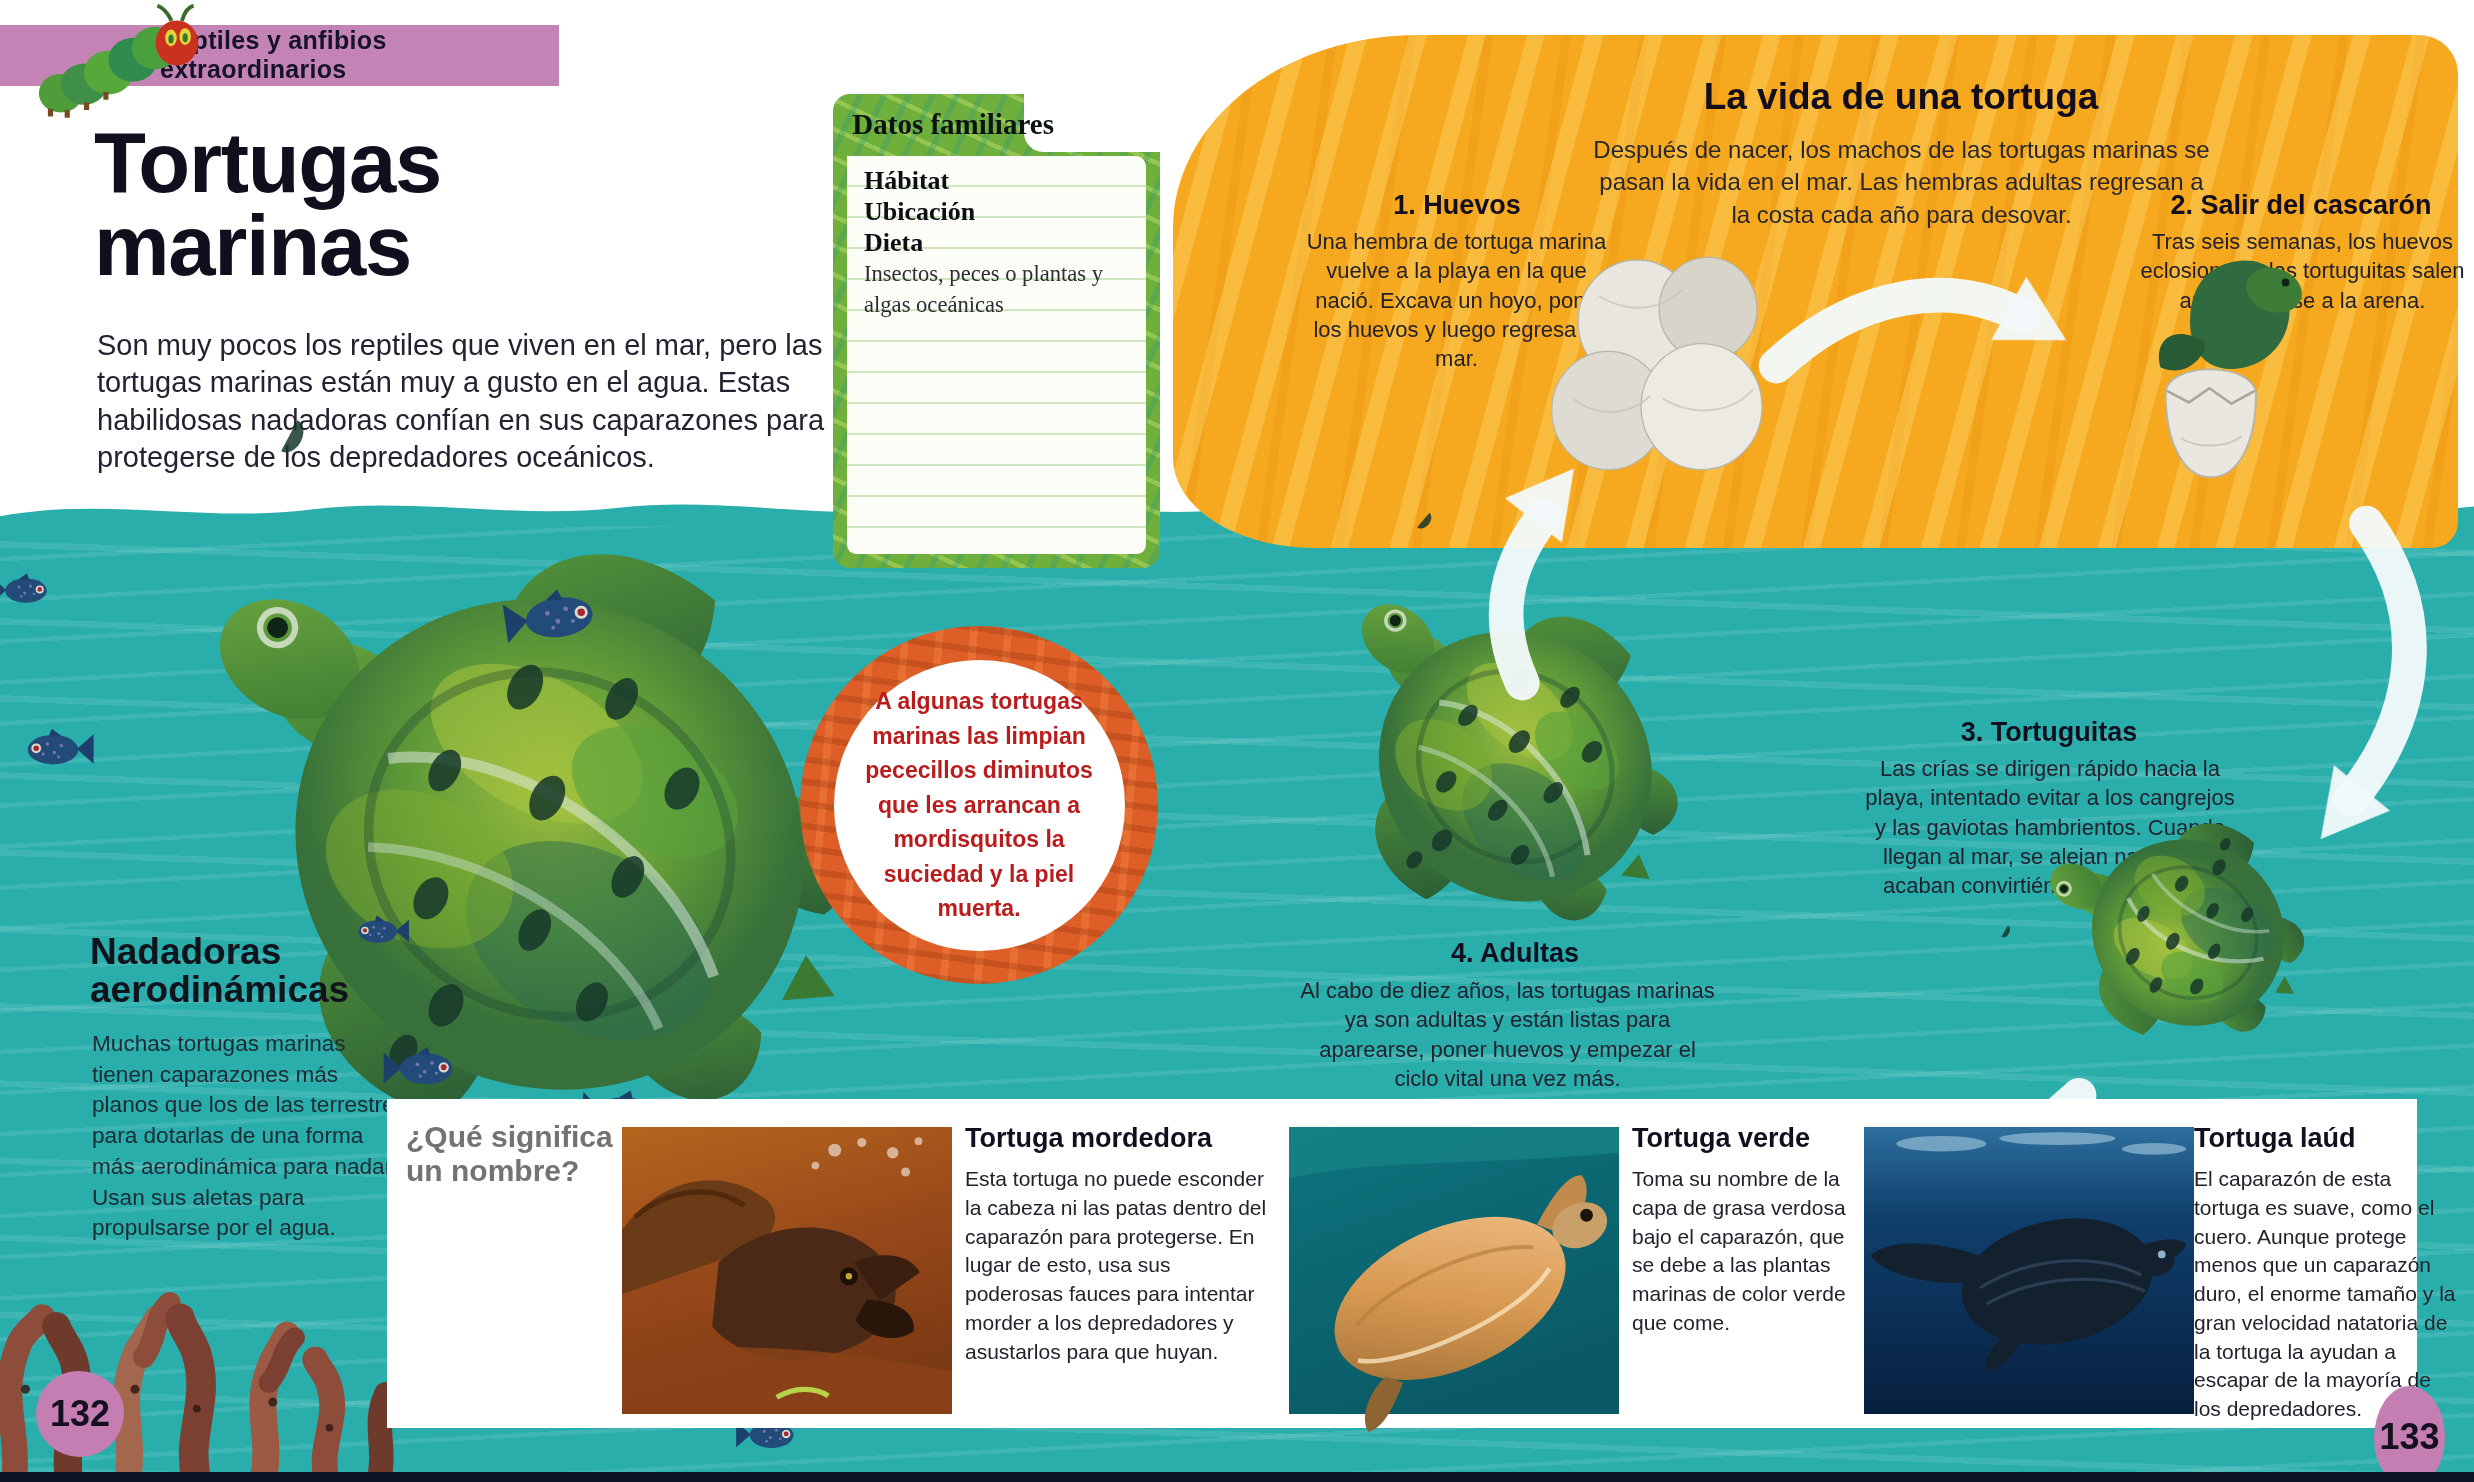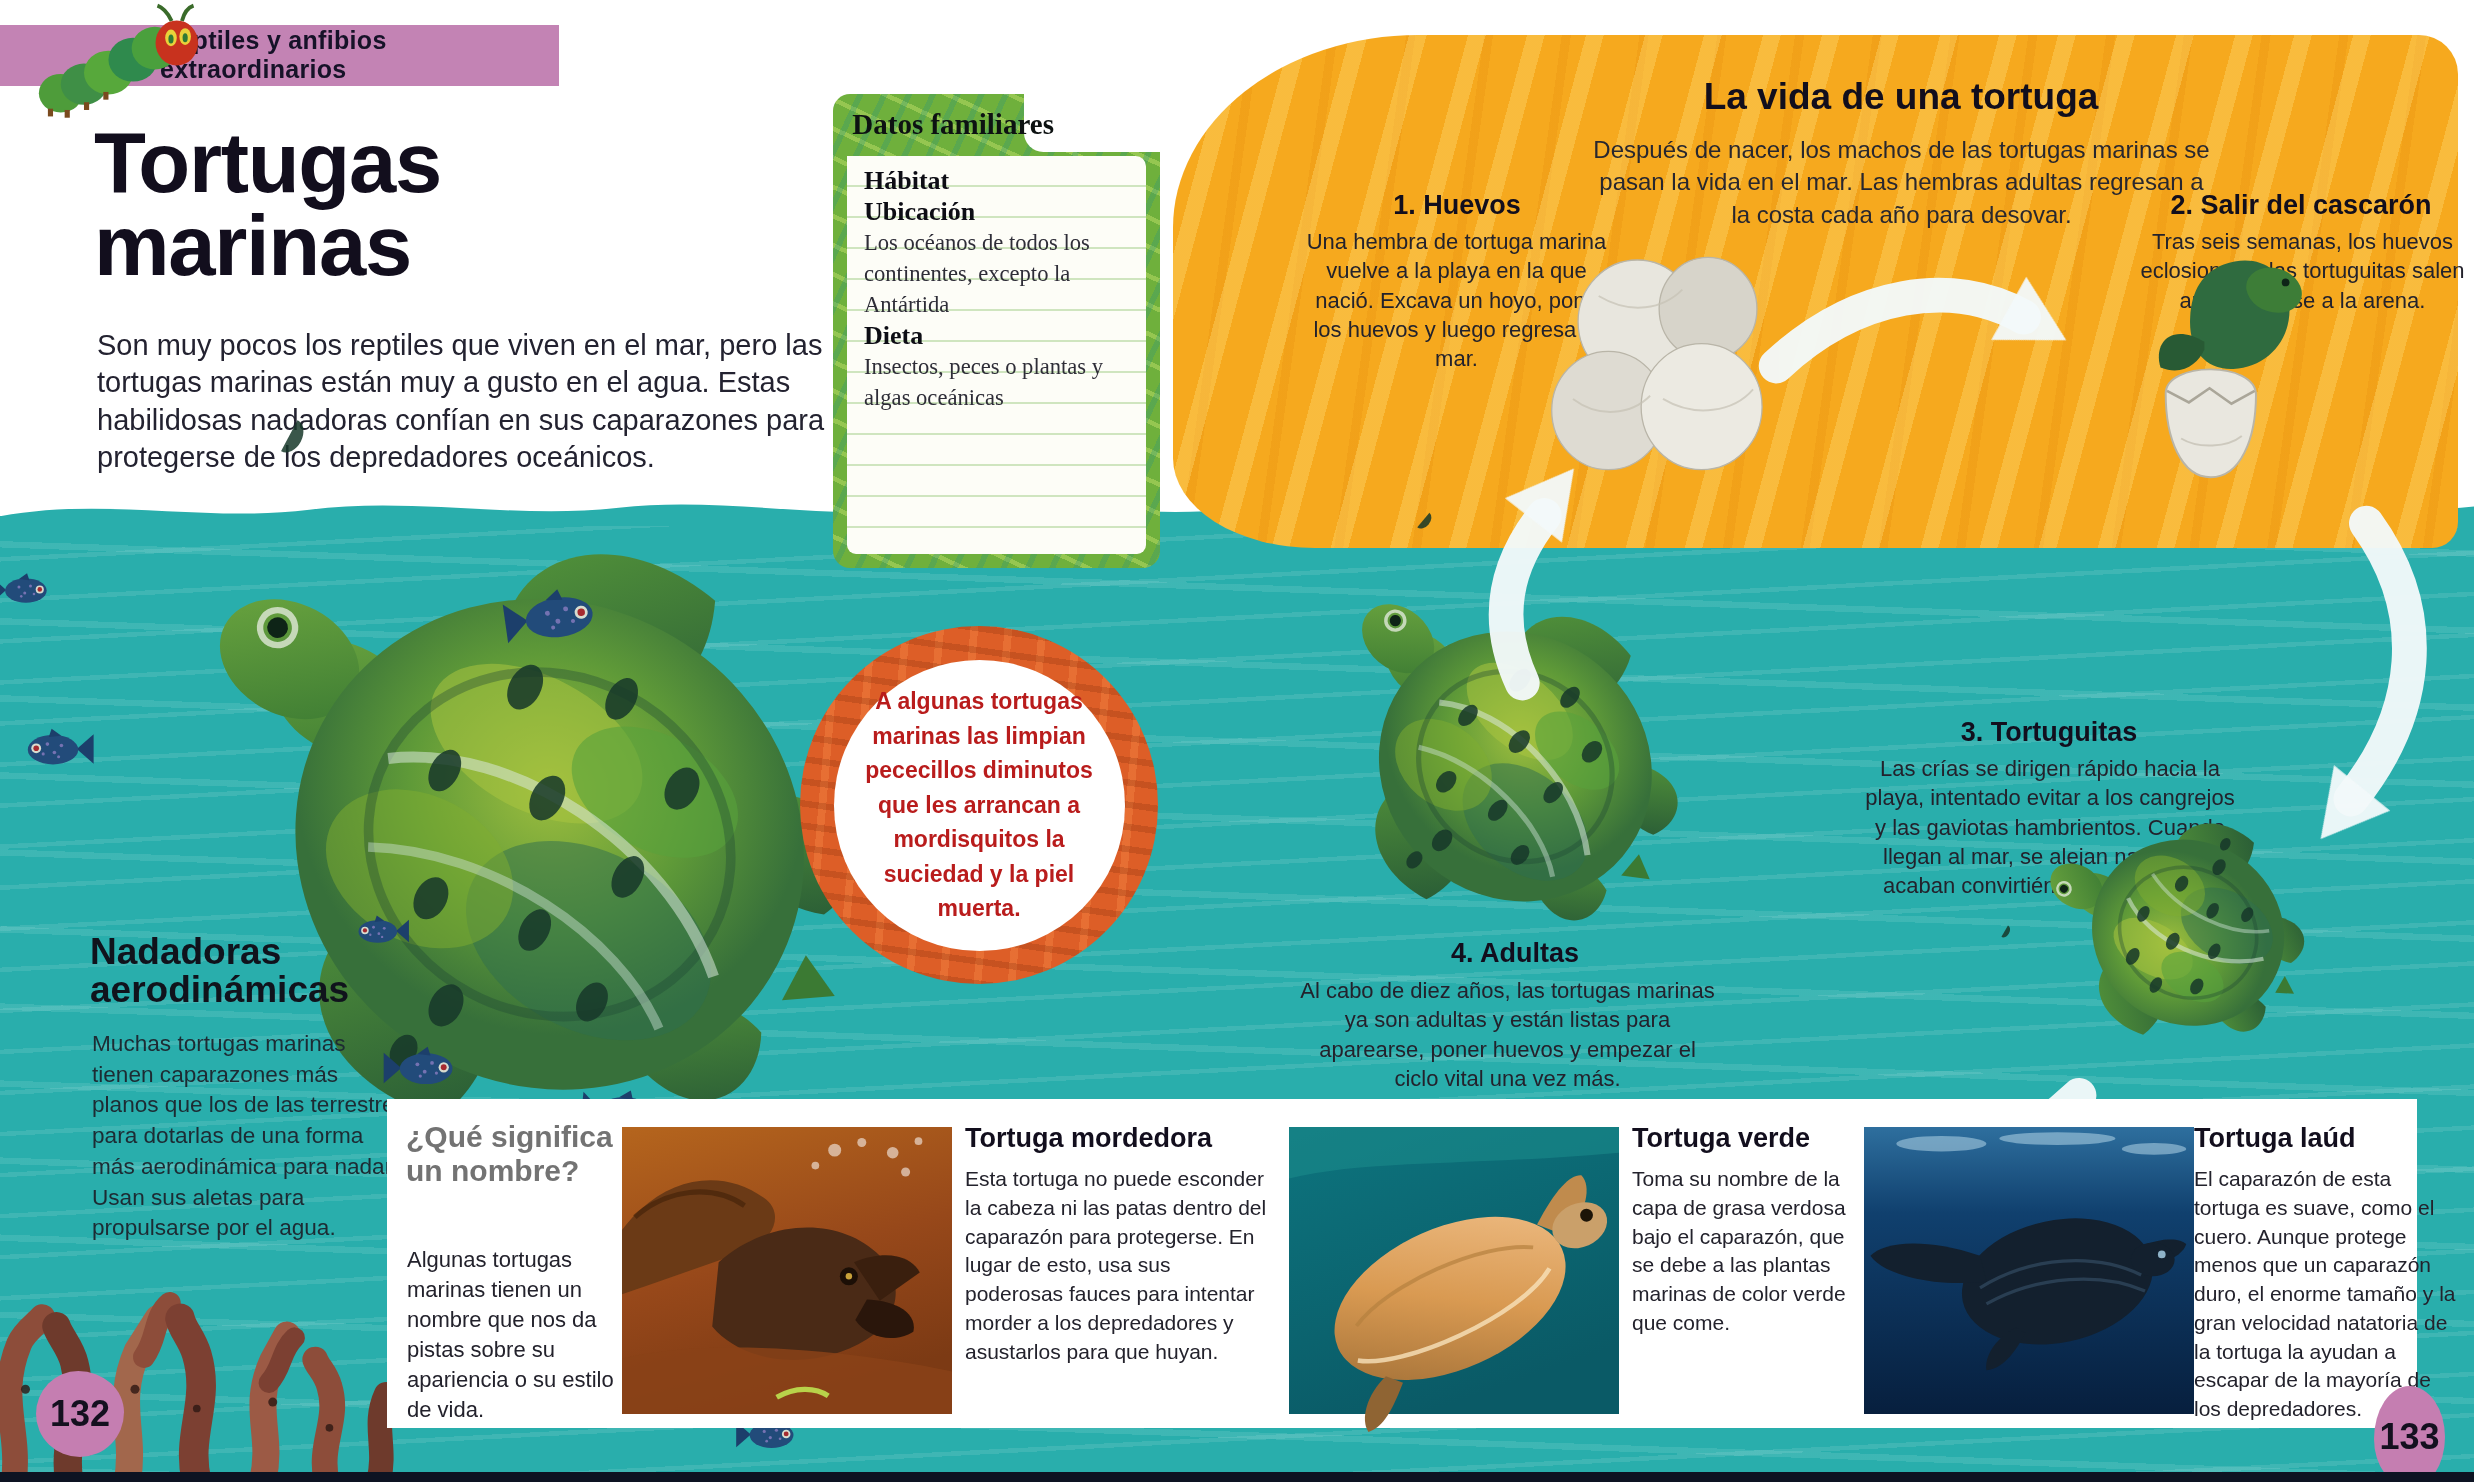--- a/index.html
+++ b/index.html
@@ -132,21 +132,20 @@
   <div class="page-title">Tortugas marinas</div>
   <div class="intro">Son muy pocos los reptiles que viven en el mar, pero las tortugas marinas están muy a gusto en el agua. Estas habilidosas nadadoras confían en sus caparazones para protegerse de los depredadores oceánicos.</div>
 
   <div class="facts">
     <div class="facts-border"></div>
     <div class="facts-notch"></div>
     <div class="facts-title">Datos familiares</div>
     <div class="facts-paper">
       <div class="f-label">Hábitat</div>
       <div class="f-label">Ubicación</div>
-      <div class="f-text">Los océanos de todos los continentes, excepto la Antártida</div>
       <div class="f-label">Dieta</div>
       <div class="f-text">Insectos, peces o plantas y algas oceánicas</div>
     </div>
   </div>
 
   <svg width="0" height="0">
     <defs>
       <radialGradient id="gShell" cx="45%" cy="40%">
         <stop offset="0%" stop-color="#9dbd3e"></stop>
           <stop offset="55%" stop-color="#5f9a38"></stop>
@@ -337,21 +336,20 @@
 
   <div class="ring">
     <div class="ring-inner">A algunas tortugas marinas las limpian pececillos diminutos que les arrancan a mordisquitos la suciedad y la piel muerta.</div>
   </div>
 
   <div class="swim-title">Nadadoras aerodinámicas</div>
   <div class="swim-text">Muchas tortugas marinas tienen caparazones más planos que los de las terrestres para dotarlas de una forma más aerodinámica para nadar. Usan sus aletas para propulsarse por el agua.</div>
 
   <div class="panel"></div>
   <div class="q-title">¿Qué significa un nombre?</div>
-  <div class="q-text">Algunas tortugas marinas tienen un nombre que nos da pistas sobre su apariencia o su estilo de vida.</div>
 
   <svg class="photo" style="left:622px" viewBox="0 0 512 446" preserveAspectRatio="none">
     <defs>
       <linearGradient id="mud" x1="0" y1="0" x2="0.3" y2="1">
         <stop offset="0%" stop-color="#b5651d"></stop>
           <stop offset="55%" stop-color="#97481a"></stop>
           <stop offset="100%" stop-color="#7c3a14"></stop>
       </linearGradient>
     </defs>
     <rect width="512" height="446" fill="url(#mud)"></rect>

